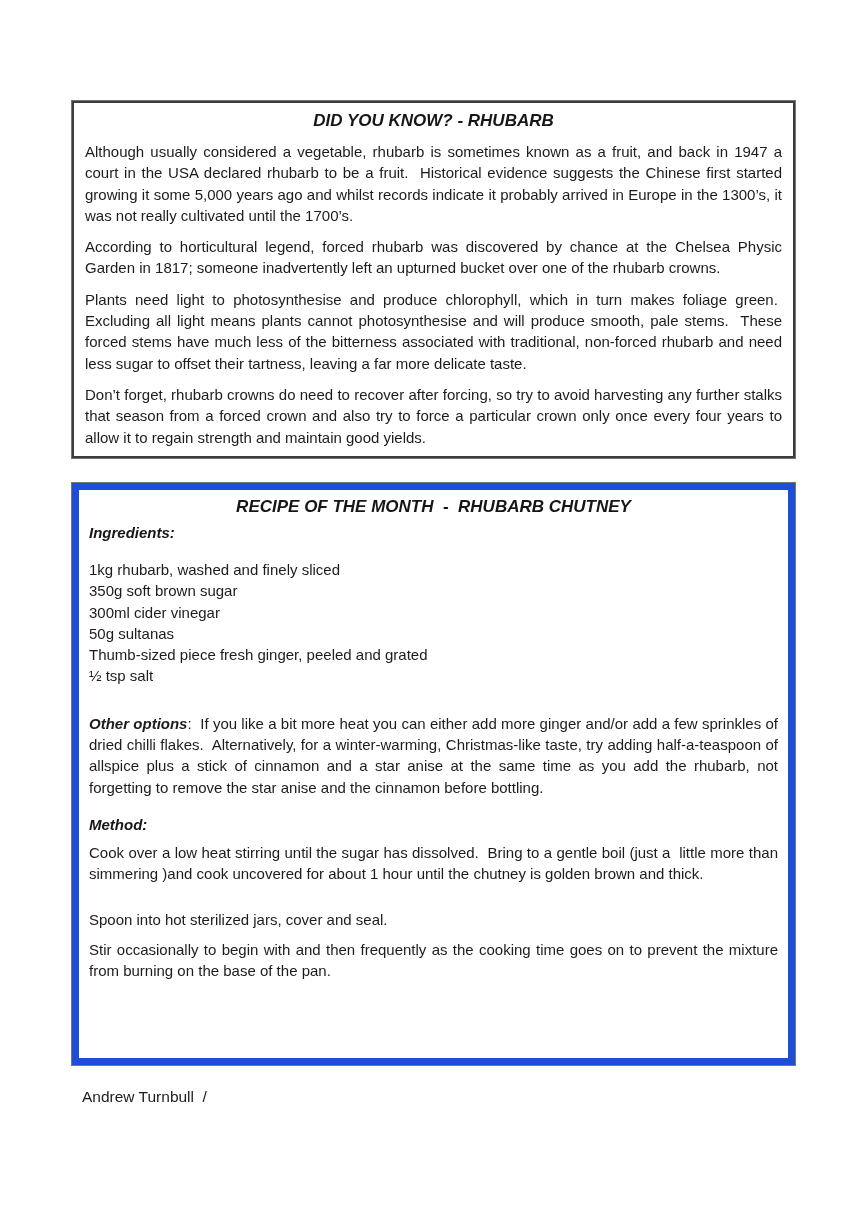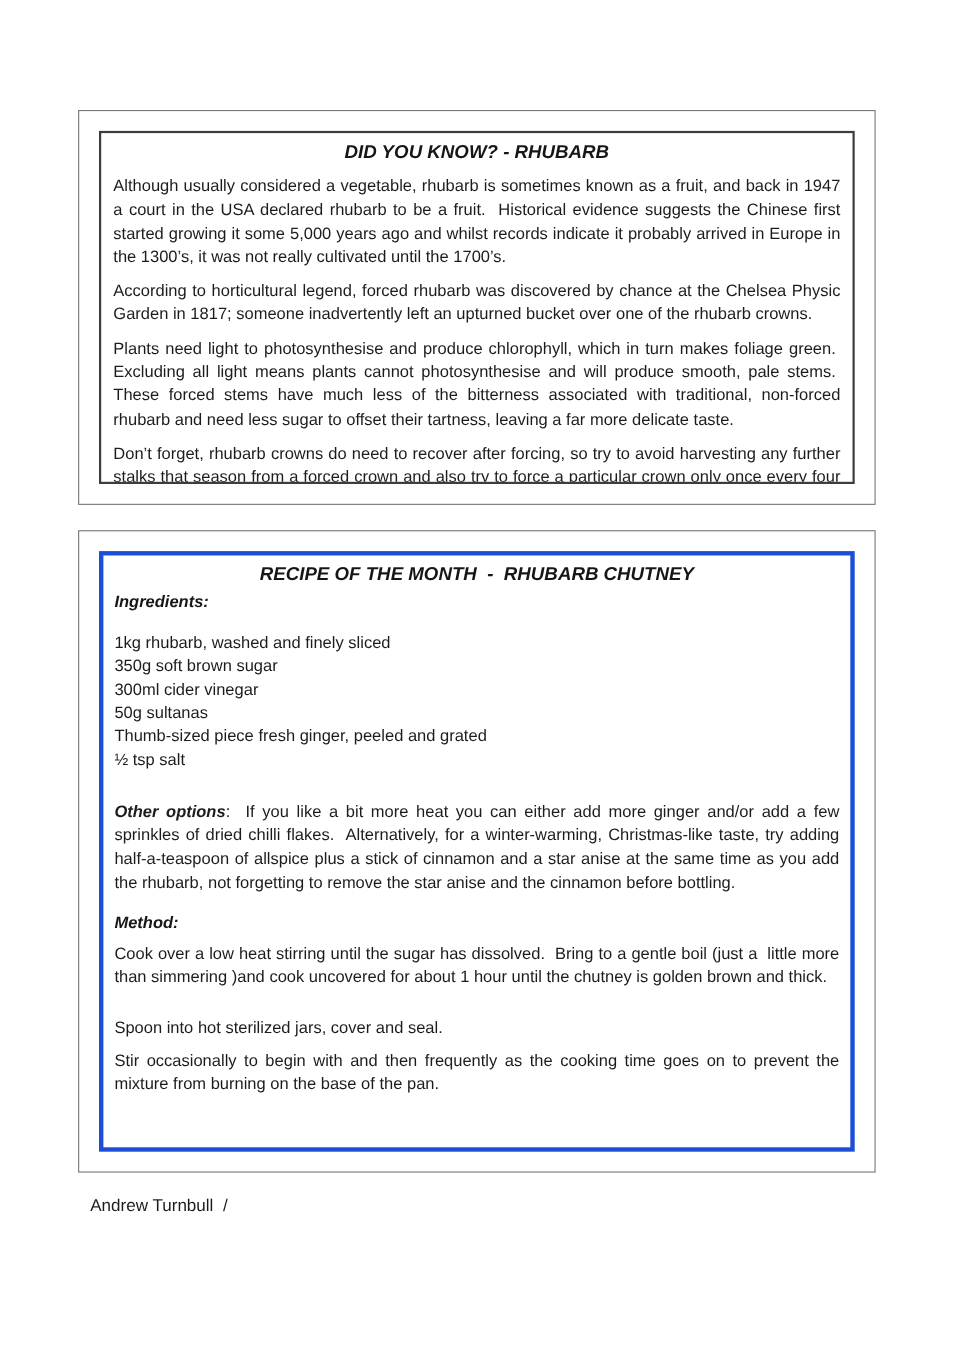--- a/index.html
+++ b/index.html
@@ -15,34 +15,34 @@
     font-family: "Liberation Sans", sans-serif;
     color: #1c1c1c;
     overflow: hidden;
   }
   .box {
     position: absolute;
     left: 71px;
     width: 725px;
     box-sizing: border-box;
     border: 1px solid #767676;
-    padding: 18px;
+    padding: 0;
     background: #ffffff;
   }
   #box1 { top: 100px; height: 359px; }
   #box2 { top: 482px; height: 584px; }
   .box-inner {
     height: 100%;
     box-sizing: border-box;
     border: 2px solid #3d3d3d;
     padding: 4px 11px 8px 11px;
     overflow: hidden;
   }
   #box2 .box-inner {
-    border: 4px solid #1d4ed8;
+    border: 7px solid #1d4ed8;
     padding: 3px 10px 8px 10px;
   }
   .box-title {
     text-align: center;
     font-size: 17px;
     font-weight: bold;
     font-style: italic;
     margin: 4px 0 2px 0;
     color: #161616;
   }

